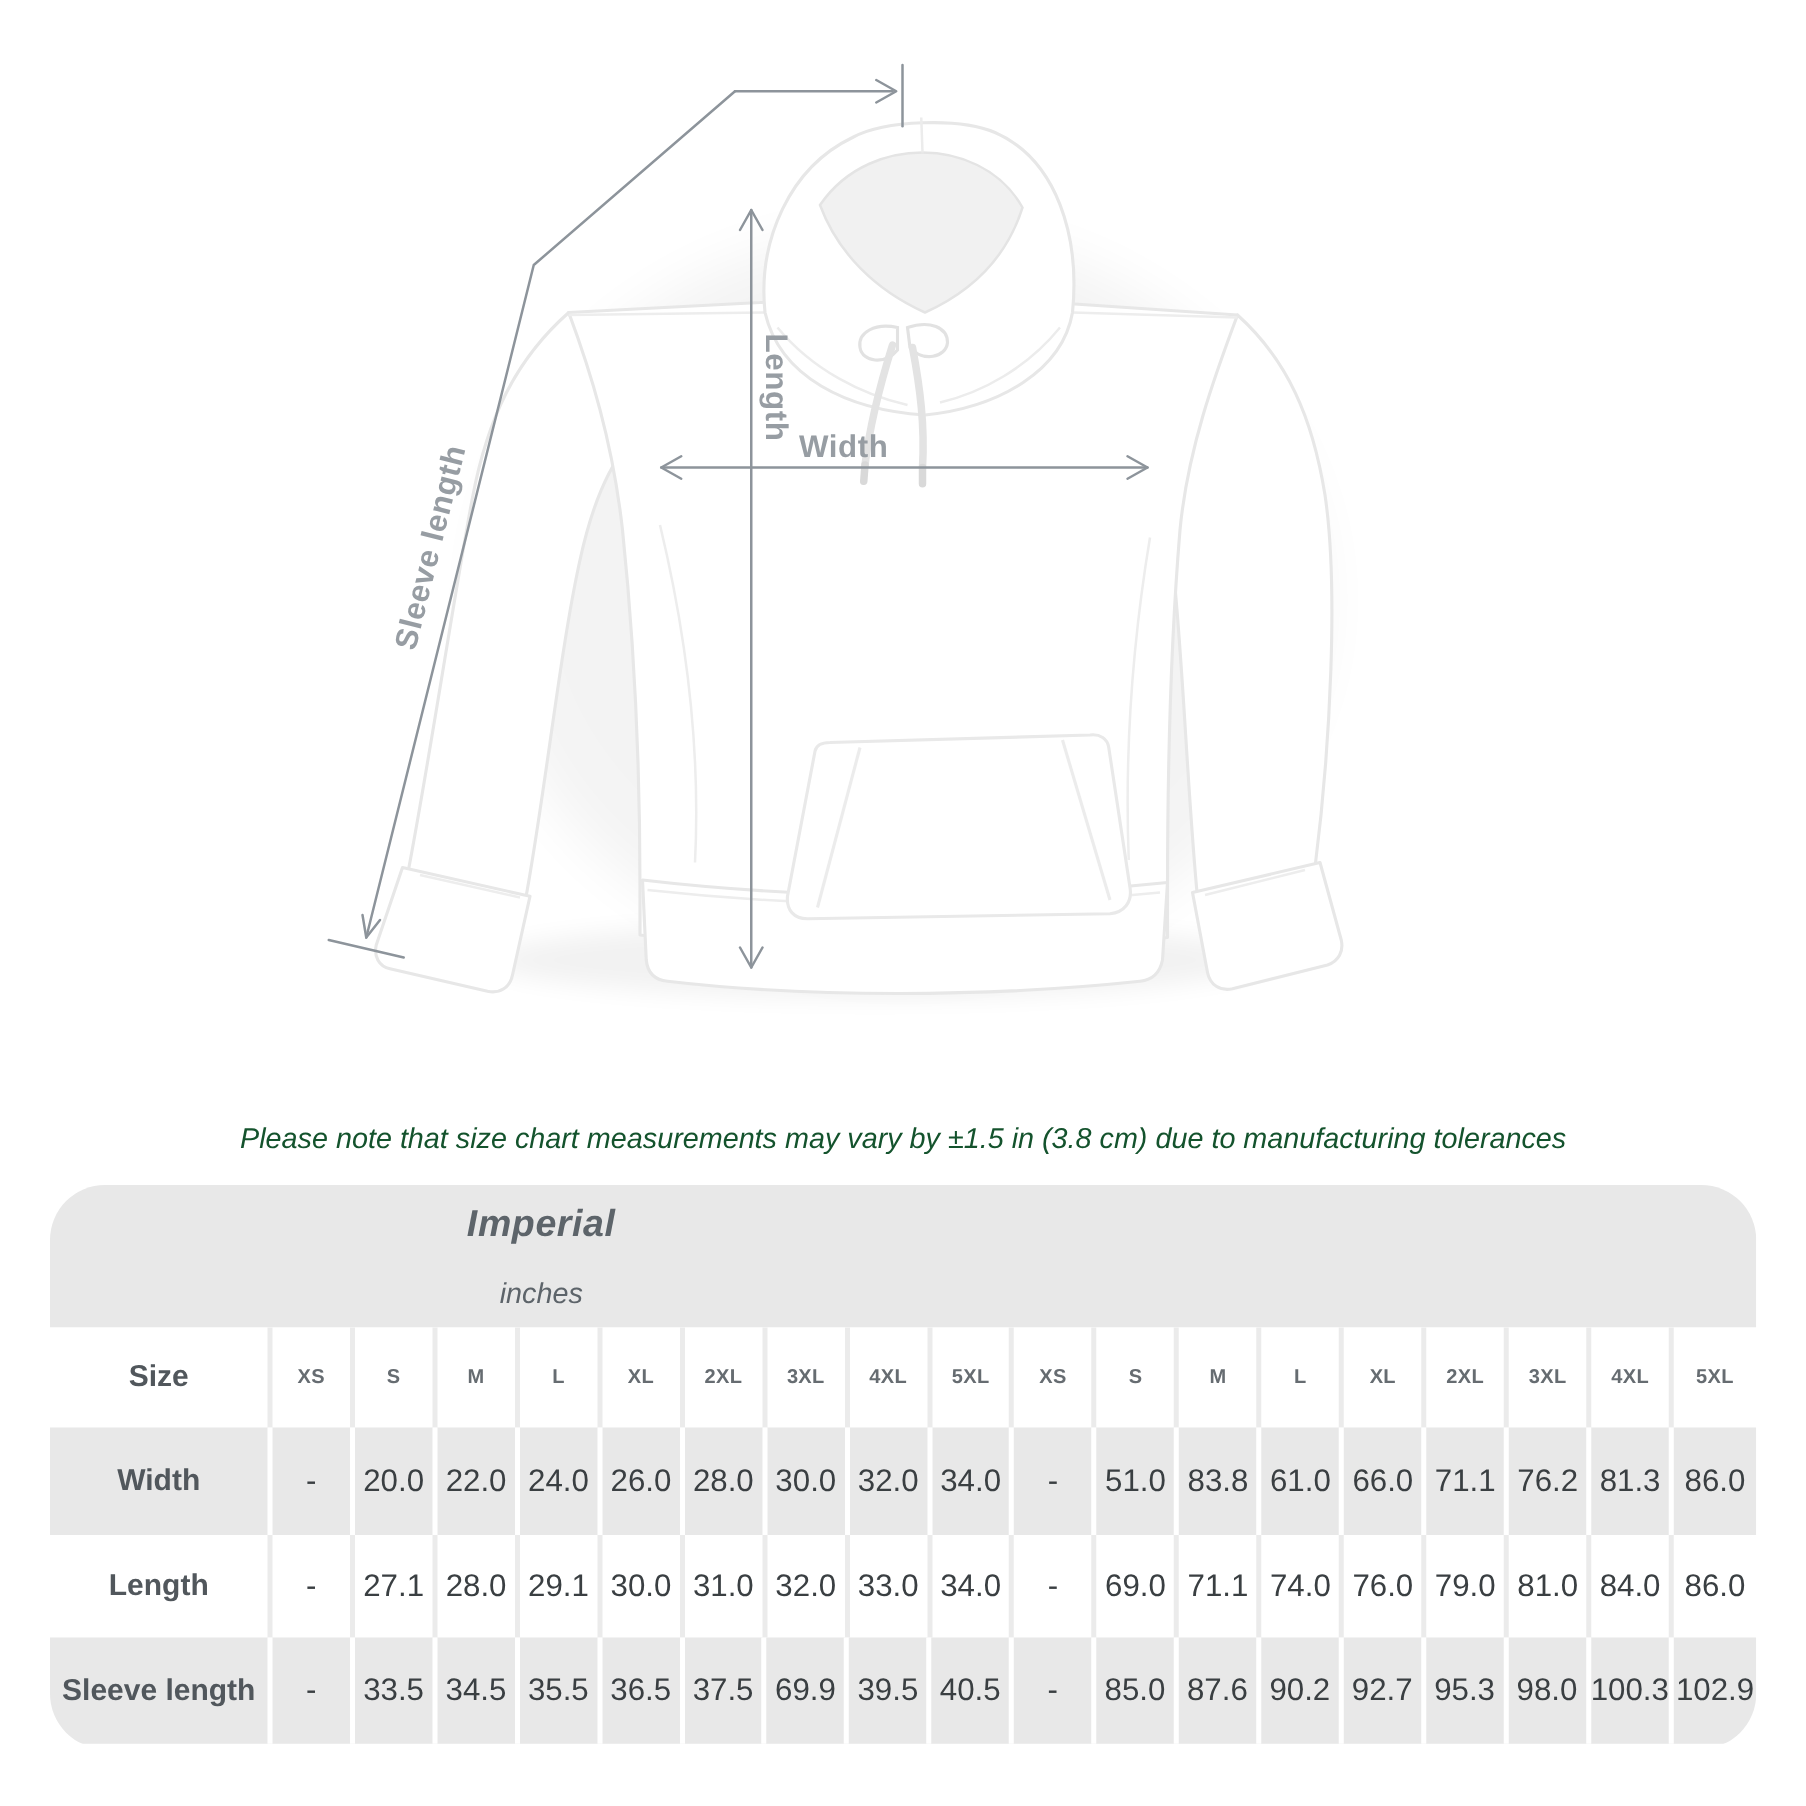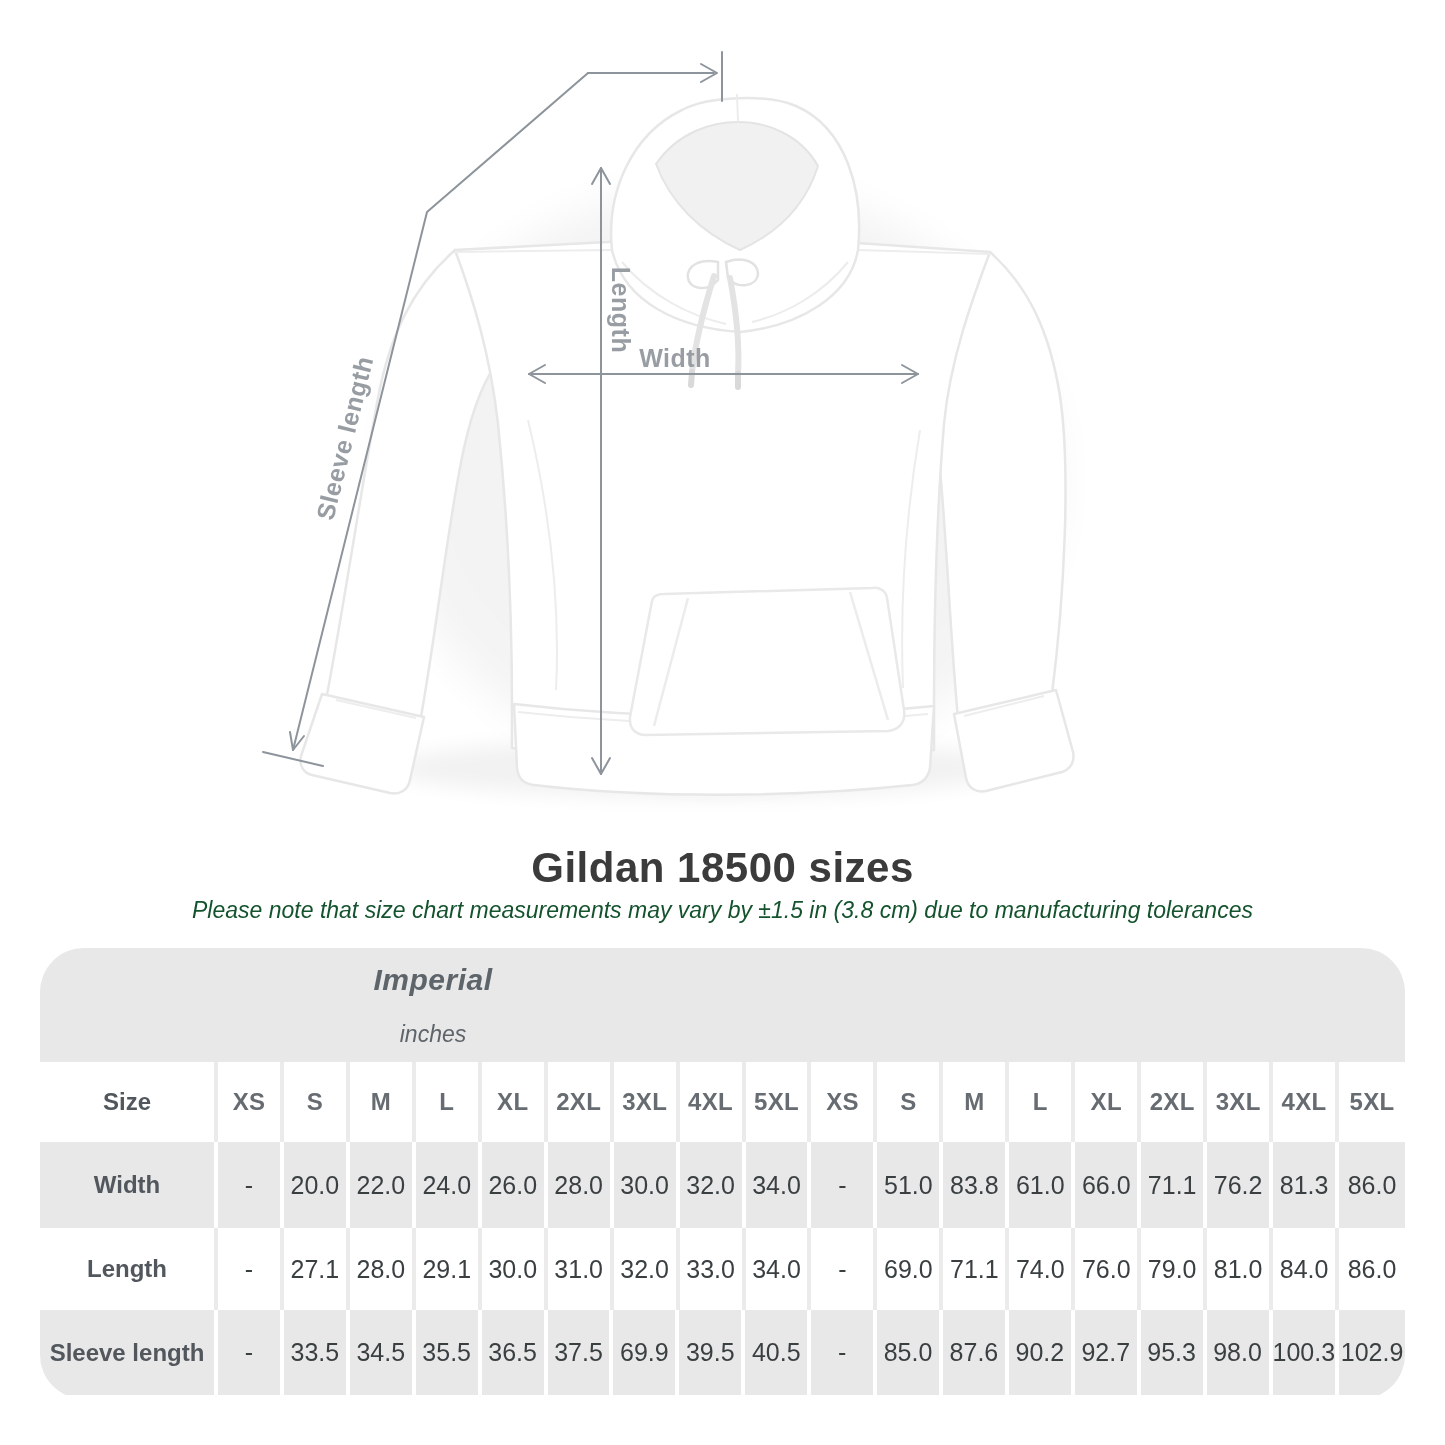--- a/index.html
+++ b/index.html
@@ -34,21 +34,21 @@
   .grid{display:grid;grid-template-columns:178px repeat(18,1fr);}
   .r-sizes{height:80px;background:#ffffff;}
   .r-width{height:86px;background:#e8e8e8;}
   .r-length{height:82px;background:#ffffff;}
   .r-sleeve{height:85px;background:#e8e8e8;}
   .cell{display:flex;align-items:center;justify-content:center;box-sizing:border-box;
         border-right:4px solid transparent;}
   .grid .cell:last-child{border-right:none;}
   .r-sizes .cell,.r-length .cell{border-right-color:#ebebeb;}
   .r-width .cell,.r-sleeve .cell{border-right-color:#ffffff;}
-  .szh{font-size:24px;font-weight:bold;color:#666c71;letter-spacing:.3px;}
+  .szh{font-size:16px;font-weight:bold;color:#666c71;letter-spacing:.3px;}
   .rlabel{font-size:24px;font-weight:bold;color:#51575c;}
   .val{font-size:25px;color:#3a3f42;}
 </style>
 </head>
 <body>
 
 <div class="stage">
 
   <div class="diagram">
     <svg viewBox="230 40 860 780" xmlns="http://www.w3.org/2000/svg">
@@ -130,21 +130,20 @@
           <polyline points="902,365 918,374 902,383"></polyline>
         </g>
       </g>
     </svg>
 
     <div class="mlabel sleeve">Sleeve length</div>
     <div class="mlabel length">Length</div>
     <div class="mlabel width">Width</div>
   </div>
 
-  <h1 class="title">Gildan 18500 sizes</h1>
   <p class="subtitle">Please note that size chart measurements may vary by ±1.5 in (3.8 cm) due to manufacturing tolerances</p>
 
   <div class="tablewrap">
 
     <div class="unit-band">
       <div class="ugroup imperial">
         <div class="uname">Imperial</div>
         <div class="uunit">inches</div>
       </div>
     </div>

